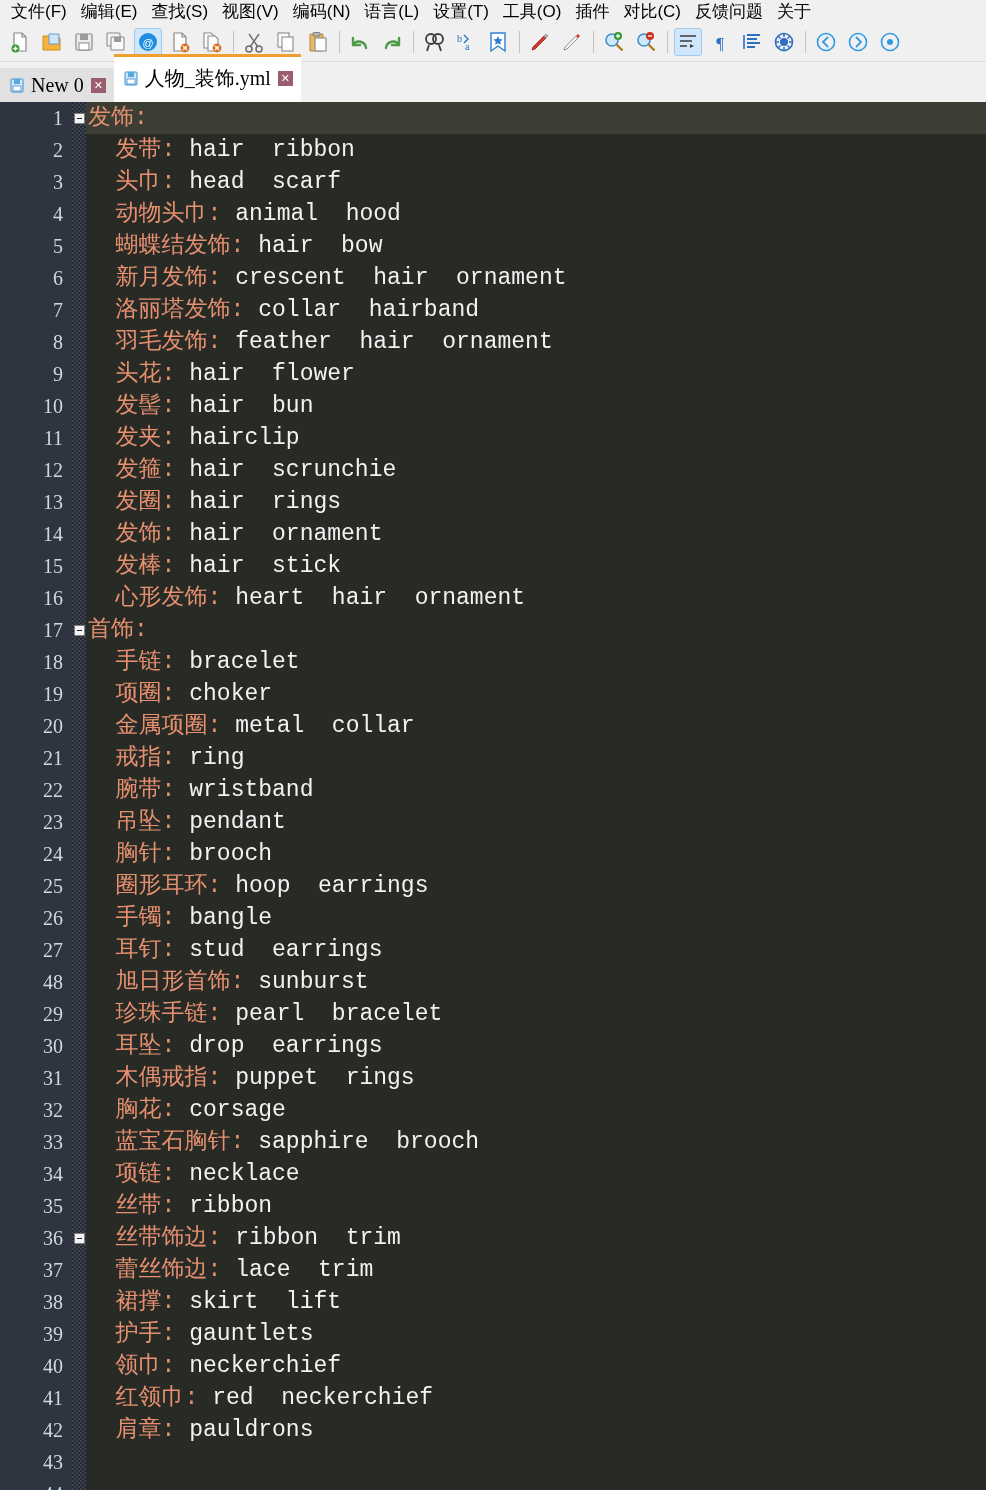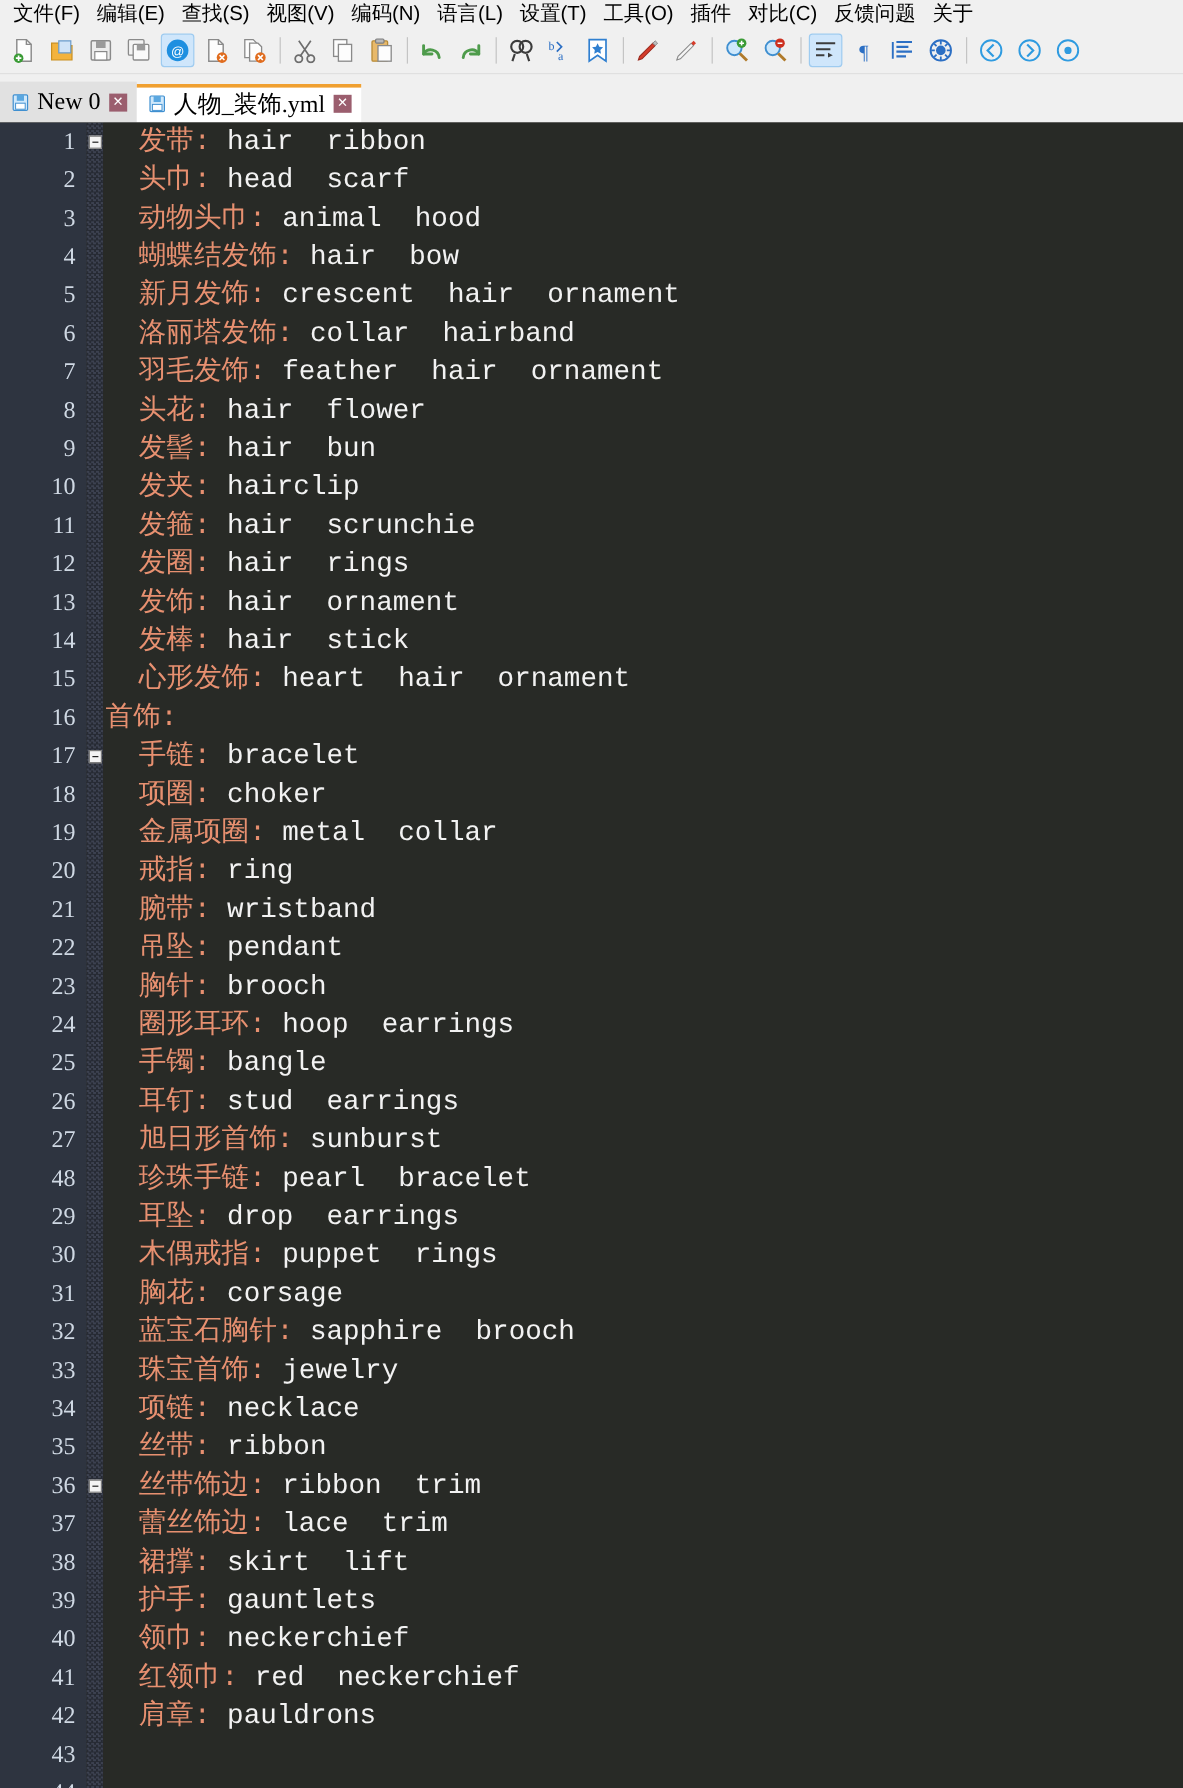--- a/index.html
+++ b/index.html
@@ -82,21 +82,21 @@
     align-items: center;
     padding: 0 8px 0 10px;
     box-sizing: border-box;
     position: relative;
     background: #e4e4e4;
     gap: 7px;
   }
   .tab.inactive { background: #e1e1e1; }
   .tab.active {
     background: #ffffff;
-    height: 32px;
+    height: 48px;
   }
   .tab.active::before {
     content: "";
     position: absolute;
     left: 0; right: 0; top: 0;
     height: 3px;
     background: #f0a030;
   }
   .tab-label {
     font-family: "Liberation Serif", serif;
@@ -563,20 +563,21 @@
       <div class="foldcell"></div>
       <div class="foldcell"></div>
       <div class="foldcell"></div>
       <div class="foldcell"></div>
       <div class="foldcell"></div>
       <div class="foldcell"></div>
       <div class="foldcell"></div>
       <div class="foldcell"></div>
     </div>
   <div id="code">
+      <div class="codeline current"><span></span><span class="k">发饰</span><span class="k">:</span></div>
       <div class="codeline"><span>  </span><span class="k">发带</span><span class="k">:</span><span> </span><span class="v">hair  ribbon</span></div>
       <div class="codeline"><span>  </span><span class="k">头巾</span><span class="k">:</span><span> </span><span class="v">head  scarf</span></div>
       <div class="codeline"><span>  </span><span class="k">动物头巾</span><span class="k">:</span><span> </span><span class="v">animal  hood</span></div>
       <div class="codeline"><span>  </span><span class="k">蝴蝶结发饰</span><span class="k">:</span><span> </span><span class="v">hair  bow</span></div>
       <div class="codeline"><span>  </span><span class="k">新月发饰</span><span class="k">:</span><span> </span><span class="v">crescent  hair  ornament</span></div>
       <div class="codeline"><span>  </span><span class="k">洛丽塔发饰</span><span class="k">:</span><span> </span><span class="v">collar  hairband</span></div>
       <div class="codeline"><span>  </span><span class="k">羽毛发饰</span><span class="k">:</span><span> </span><span class="v">feather  hair  ornament</span></div>
       <div class="codeline"><span>  </span><span class="k">头花</span><span class="k">:</span><span> </span><span class="v">hair  flower</span></div>
       <div class="codeline"><span>  </span><span class="k">发髻</span><span class="k">:</span><span> </span><span class="v">hair  bun</span></div>
       <div class="codeline"><span>  </span><span class="k">发夹</span><span class="k">:</span><span> </span><span class="v">hairclip</span></div>
@@ -595,21 +596,20 @@
       <div class="codeline"><span>  </span><span class="k">胸针</span><span class="k">:</span><span> </span><span class="v">brooch</span></div>
       <div class="codeline"><span>  </span><span class="k">圈形耳环</span><span class="k">:</span><span> </span><span class="v">hoop  earrings</span></div>
       <div class="codeline"><span>  </span><span class="k">手镯</span><span class="k">:</span><span> </span><span class="v">bangle</span></div>
       <div class="codeline"><span>  </span><span class="k">耳钉</span><span class="k">:</span><span> </span><span class="v">stud  earrings</span></div>
       <div class="codeline"><span>  </span><span class="k">旭日形首饰</span><span class="k">:</span><span> </span><span class="v">sunburst</span></div>
       <div class="codeline"><span>  </span><span class="k">珍珠手链</span><span class="k">:</span><span> </span><span class="v">pearl  bracelet</span></div>
       <div class="codeline"><span>  </span><span class="k">耳坠</span><span class="k">:</span><span> </span><span class="v">drop  earrings</span></div>
       <div class="codeline"><span>  </span><span class="k">木偶戒指</span><span class="k">:</span><span> </span><span class="v">puppet  rings</span></div>
       <div class="codeline"><span>  </span><span class="k">胸花</span><span class="k">:</span><span> </span><span class="v">corsage</span></div>
       <div class="codeline"><span>  </span><span class="k">蓝宝石胸针</span><span class="k">:</span><span> </span><span class="v">sapphire  brooch</span></div>
-      <div class="codeline"><span>  </span><span class="k">珠宝首饰</span><span class="k">:</span><span> </span><span class="v">jewelry</span></div>
       <div class="codeline"><span>  </span><span class="k">项链</span><span class="k">:</span><span> </span><span class="v">necklace</span></div>
       <div class="codeline"><span>  </span><span class="k">丝带</span><span class="k">:</span><span> </span><span class="v">ribbon</span></div>
       <div class="codeline"><span>  </span><span class="k">丝带饰边</span><span class="k">:</span><span> </span><span class="v">ribbon  trim</span></div>
       <div class="codeline"><span>  </span><span class="k">蕾丝饰边</span><span class="k">:</span><span> </span><span class="v">lace  trim</span></div>
       <div class="codeline"><span>  </span><span class="k">裙撑</span><span class="k">:</span><span> </span><span class="v">skirt  lift</span></div>
       <div class="codeline"><span>  </span><span class="k">护手</span><span class="k">:</span><span> </span><span class="v">gauntlets</span></div>
       <div class="codeline"><span>  </span><span class="k">领巾</span><span class="k">:</span><span> </span><span class="v">neckerchief</span></div>
       <div class="codeline"><span>  </span><span class="k">红领巾</span><span class="k">:</span><span> </span><span class="v">red  neckerchief</span></div>
       <div class="codeline"><span>  </span><span class="k">肩章</span><span class="k">:</span><span> </span><span class="v">pauldrons</span></div>
     </div>

